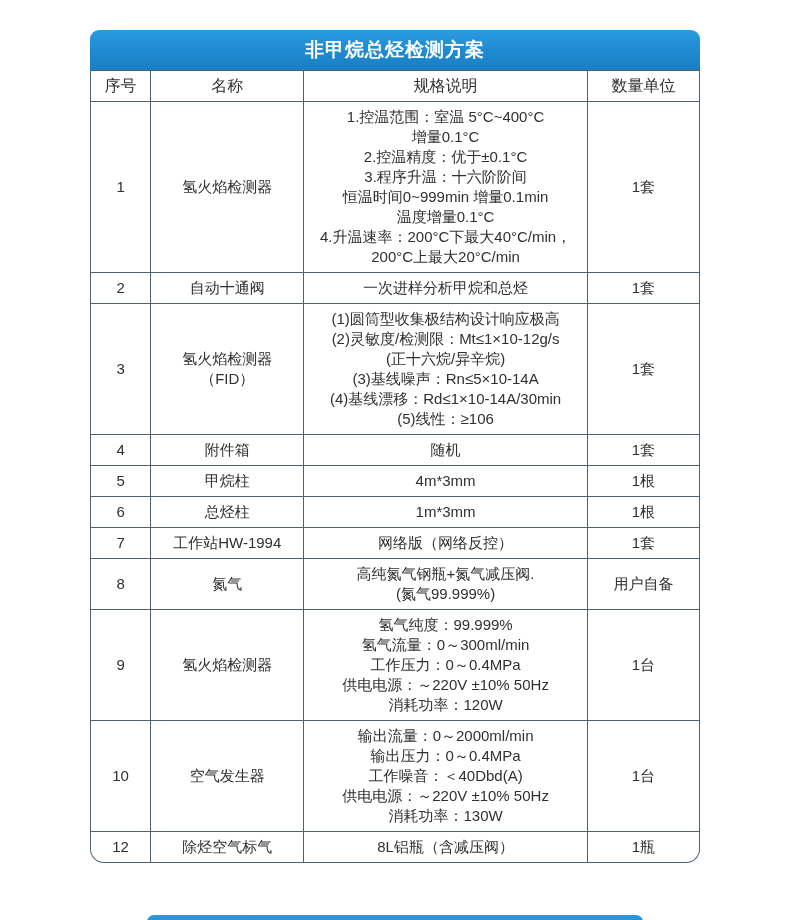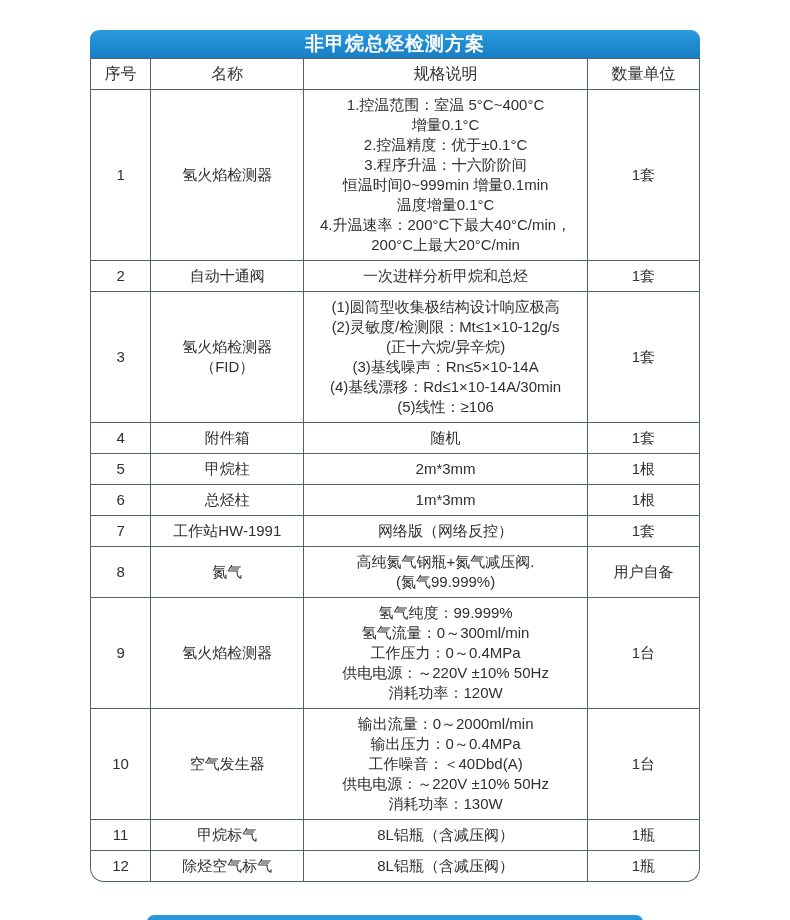--- a/index.html
+++ b/index.html
@@ -15,21 +15,21 @@
     font-family: "Liberation Sans", "DejaVu Sans", sans-serif;
     color: #303030;
   }
   .sheet {
     position: absolute;
     left: 90px;
     top: 30px;
     width: 610px;
   }
   .title-bar {
-    height: 28px;
+    height: 40px;
     border-radius: 9px 9px 0 0;
     background: linear-gradient(180deg, #2b9be0 0%, #1e8ad0 55%, #1a7ec3 100%);
     display: flex;
     align-items: center;
     justify-content: center;
     color: #ffffff;
     font-size: 19px;
     font-weight: bold;
     letter-spacing: 1px;
   }
@@ -129,32 +129,32 @@
         </tr>
         <tr>
           <td class="cell-no">4</td>
           <td class="cell-name">附件箱</td>
           <td class="cell-spec">随机</td>
           <td class="cell-qty">1套</td>
         </tr>
         <tr>
           <td class="cell-no">5</td>
           <td class="cell-name">甲烷柱</td>
-          <td class="cell-spec">2m*3mm</td>
+          <td class="cell-spec">4m*3mm</td>
           <td class="cell-qty">1根</td>
         </tr>
         <tr>
           <td class="cell-no">6</td>
           <td class="cell-name">总烃柱</td>
           <td class="cell-spec">1m*3mm</td>
           <td class="cell-qty">1根</td>
         </tr>
         <tr>
           <td class="cell-no">7</td>
-          <td class="cell-name">工作站HW-1991</td>
+          <td class="cell-name">工作站HW-1994</td>
           <td class="cell-spec">网络版（网络反控）</td>
           <td class="cell-qty">1套</td>
         </tr>
         <tr>
           <td class="cell-no">8</td>
           <td class="cell-name">氮气</td>
           <td class="cell-spec">高纯氮气钢瓶+氮气减压阀.
 (氮气99.999%)</td>
           <td class="cell-qty">用户自备</td>
         </tr>
@@ -172,26 +172,20 @@
           <td class="cell-no">10</td>
           <td class="cell-name">空气发生器</td>
           <td class="cell-spec">输出流量：0～2000ml/min
 输出压力：0～0.4MPa
 工作噪音：＜40Dbd(A)
 供电电源：～220V ±10% 50Hz
 消耗功率：130W</td>
           <td class="cell-qty">1台</td>
         </tr>
         <tr>
-          <td class="cell-no">11</td>
-          <td class="cell-name">甲烷标气</td>
-          <td class="cell-spec">8L铝瓶（含减压阀）</td>
-          <td class="cell-qty">1瓶</td>
-        </tr>
-        <tr>
           <td class="cell-no">12</td>
           <td class="cell-name">除烃空气标气</td>
           <td class="cell-spec">8L铝瓶（含减压阀）</td>
           <td class="cell-qty">1瓶</td>
         </tr>
       </tbody>
     </table>
   </div>
 </div>
 

